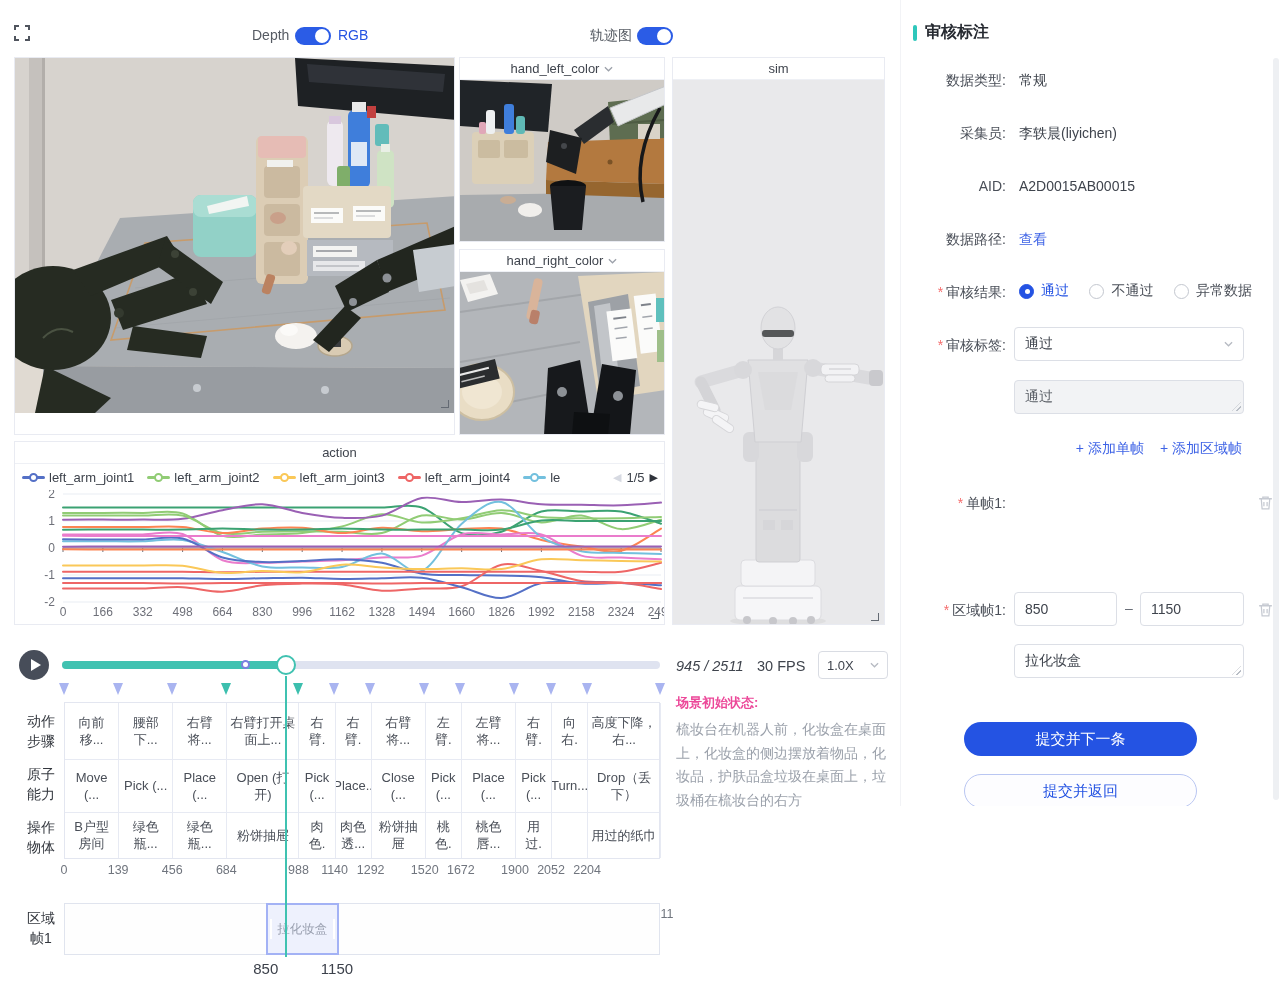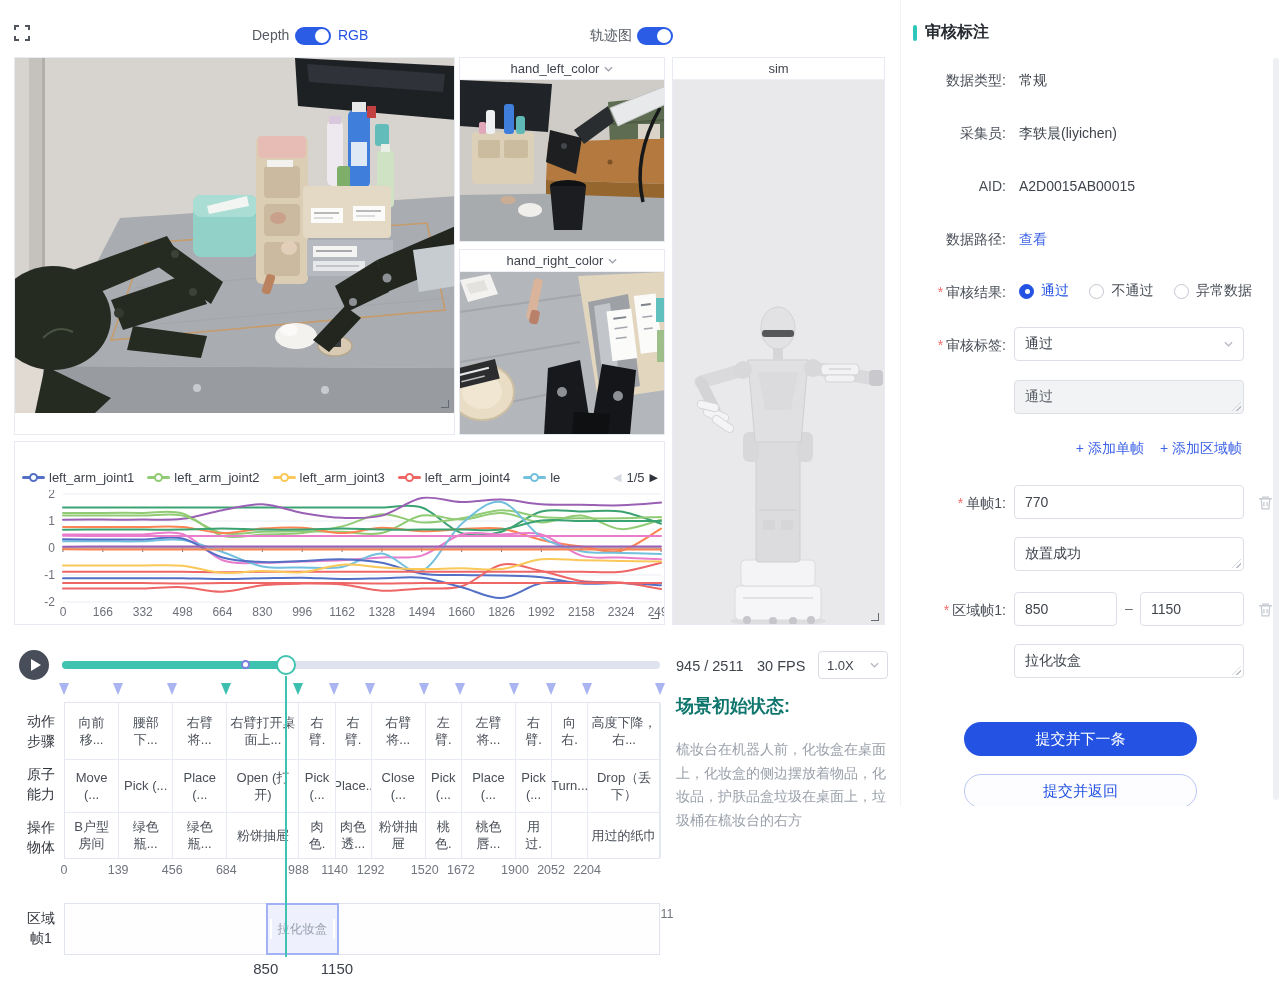--- a/index.html
+++ b/index.html
@@ -68,21 +68,21 @@
   
   #region-track { position:absolute; left:64px; top:903px; width:596px; height:52px; border:1px solid #e0e4ee; background:#fefefe; }
   #region-block { position:absolute; top:-1px; height:52px; background:#eef1fd; border:2px solid #a3b2f5;
                   display:flex; align-items:center; justify-content:center; font-size:12.5px; color:#9aa0b0; cursor:grab; }
   #region-block::before, #region-block::after { content:''; position:absolute; top:14px; width:2px; height:20px; background:#fff; }
   #region-block::before { left:2px; } #region-block::after { right:2px; }
   .range-lbl { position:absolute; top:960px; font-size:15px; color:#3c414b; transform:translateX(-50%); }
 
   
   #scene-box { position:absolute; left:676px; top:694px; width:219px; }
-  #scene-box h4 { font-size:18px; color:#0f766e; margin-bottom:20px; }
+  #scene-box h4 { font-size:13px; color:#ec4899; margin-bottom:6px; }
   #scene-box p { font-size:14px; color:#9ba1ab; line-height:1.68; }
 
   
   #right-panel { position:absolute; left:900px; top:0; width:380px; height:806px; background:#fff;
                  border-left:1px solid #f2f3f6; overflow:hidden; }
   .rp-title { position:absolute; left:12px; top:22px; display:flex; align-items:center; gap:8px; }
   .rp-title i { width:4px; height:16px; background:#2ec7bb; border-radius:2px; }
   .rp-title span { font-size:16px; font-weight:bold; color:#262a31; }
   .f-label { position:absolute; width:180px; text-align:right; font-size:14px; color:#4a4f58; }
   .f-label .req { color:#f56c6c; margin-right:3px; }
@@ -336,20 +336,23 @@
           <rect x="148" y="284" width="38" height="11" rx="4"></rect>
           <rect x="152" y="295" width="30" height="7" rx="3.5"></rect>
         </g>
         <line x1="156" y1="289" x2="178" y2="289" stroke="#dddde0" stroke-width="2"></line>
       </svg>
       <div class="rz"></div>
     </div>
   </div>
 
   <div class="panel" style="left:14px; top:441px; width:651px; height:184px;">
+    <div class="panel-h">
+      <span>action</span>
+    </div>
     <div id="legend-row">
       <div id="legend-items" style="display:flex;align-items:center;">
           <span class="lg-item">
             <span class="lg-icon">
               <i style="background:#5470c6"></i>
               <b style="border-color:#5470c6"></b>
             </span>
             <span class="lg-name">left_arm_joint1</span>
           </span>
           <span class="lg-item">
@@ -449,21 +452,21 @@
         <path d="M48,93.1C54.6,93.1,74.6,93.1,87.9,93.1C101.2,93.1,114.4,93.0,127.7,93.1C141.0,93.2,154.3,93.6,167.6,93.6C180.9,93.6,194.2,93.2,207.5,93.1C220.8,93.0,234.0,93.1,247.3,93.1C260.6,93.1,273.9,93.1,287.2,93.1C300.5,93.1,313.8,93.0,327.1,93.1C340.4,93.2,353.6,93.6,366.9,93.6C380.2,93.6,393.5,93.2,406.8,93.1C420.1,93.0,433.4,93.1,446.7,93.1C460.0,93.1,473.2,93.1,486.5,93.1C499.8,93.1,513.1,93.1,526.4,93.1C539.7,93.1,553.0,93.1,566.3,93.1C579.6,93.1,592.8,93.1,606.1,93.1C619.4,93.1,639.4,93.1,646.0,93.1" fill="none" stroke="#ee6666" stroke-width="2" stroke-linecap="round"></path>
       </svg>
     <div class="rz"></div>
   </div>
 
   <div class="play-btn"></div>
   <div class="slider-track"></div>
   <div class="slider-fill" id="slider-fill" style="left: 62px; width: 224.301px;"></div>
   <div class="slider-dot" id="slider-dot" style="left: 240.764px;"></div>
   <div class="slider-handle" id="slider-handle" style="left: 276.301px;"></div>
-  <div class="pb-text" style="left:676px;">945 / 2511</div>
+  <div class="pb-text" style="left:676px;font-style:italic;">945 / 2511</div>
   <div class="pb-text" style="left:757px;">30 FPS</div>
   <div class="speed-sel">
     <span>1.0X</span>
     <svg class="chev" viewBox="0 0 10 6">
         <polyline points="1,1 5,5 9,1" fill="none" stroke="#b6bac2" stroke-width="1.4"></polyline>
       </svg>
   </div>
 
   <div id="markers">
       <div class="marker" style="left: 58.5px;"></div>
@@ -601,28 +604,23 @@
       <span>通过</span>
         <i class="grip"></i>
     </div>
 
     <div class="add-links" style="top:440px;">
       <span class="link">+ 添加单帧</span>
       <span class="link">+ 添加区域帧</span>
     </div>
 
     <div class="f-label" style="left:-75px; top:495px;"><span class="req">*</span><span>单帧1:</span></div>
-    <input class="rp-input" style="left: 113px; top: 485px; width: 230px;" readonly="" value="770">
     <svg class="trash" style="left:356px; top:494px;" viewBox="0 0 16 16">
         <path d="M2 4h12 M5.5 4V2.5h5V4 M4 4l.8 9.5h6.4L12 4 M6.5 7v4 M9.5 7v4" stroke="#c6cad2" stroke-width="1.2" fill="none"></path>
       </svg>
-    <div class="rp-area" style="left:113px; top:537px; width:230px;">
-      <span>放置成功</span>
-        <i class="grip"></i>
-    </div>
 
     <div class="f-label" style="left:-75px; top:602px;"><span class="req">*</span><span>区域帧1:</span></div>
     <input class="rp-input" style="left: 113px; top: 592px; width: 103px;" readonly="" value="850">
     <div class="dash" style="left:224px; top:600px;">–</div>
     <input class="rp-input" style="left: 239px; top: 592px; width: 104px;" readonly="" value="1150">
     <svg class="trash" style="left:356px; top:601px;" viewBox="0 0 16 16">
         <path d="M2 4h12 M5.5 4V2.5h5V4 M4 4l.8 9.5h6.4L12 4 M6.5 7v4 M9.5 7v4" stroke="#c6cad2" stroke-width="1.2" fill="none"></path>
       </svg>
     <div class="rp-area" style="left:113px; top:644px; width:230px;">
       <span>拉化妆盒</span>

